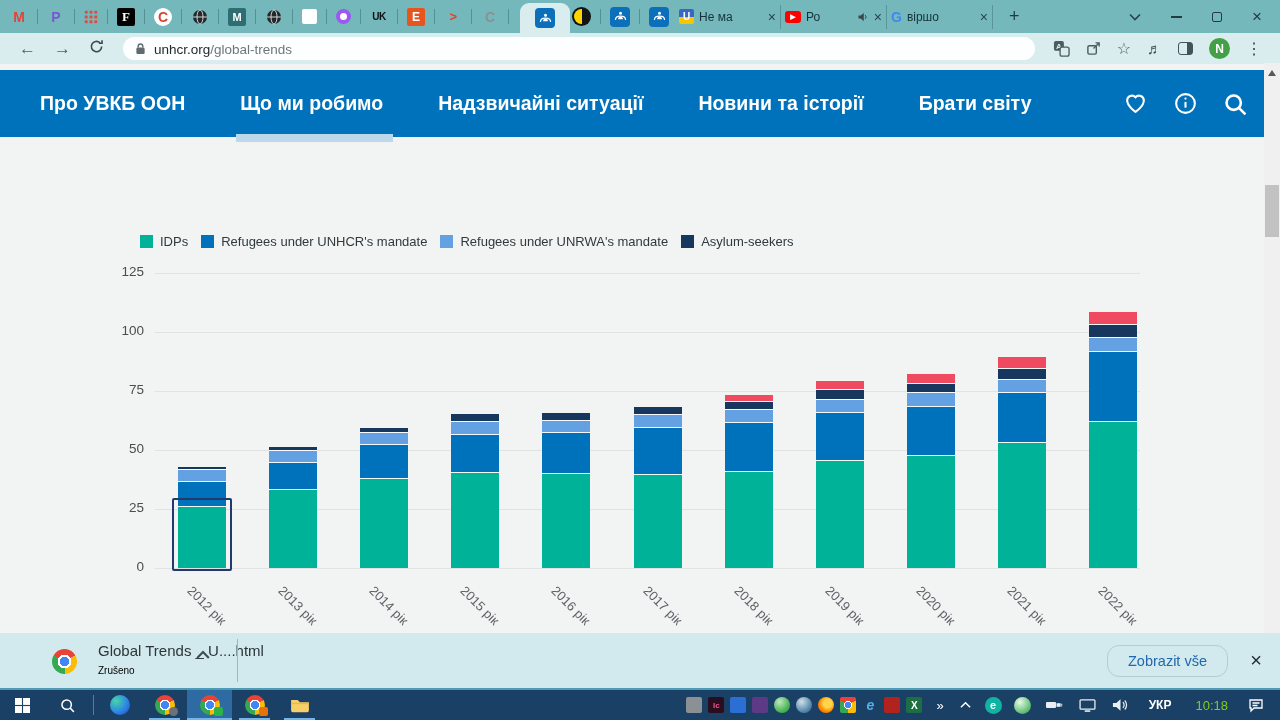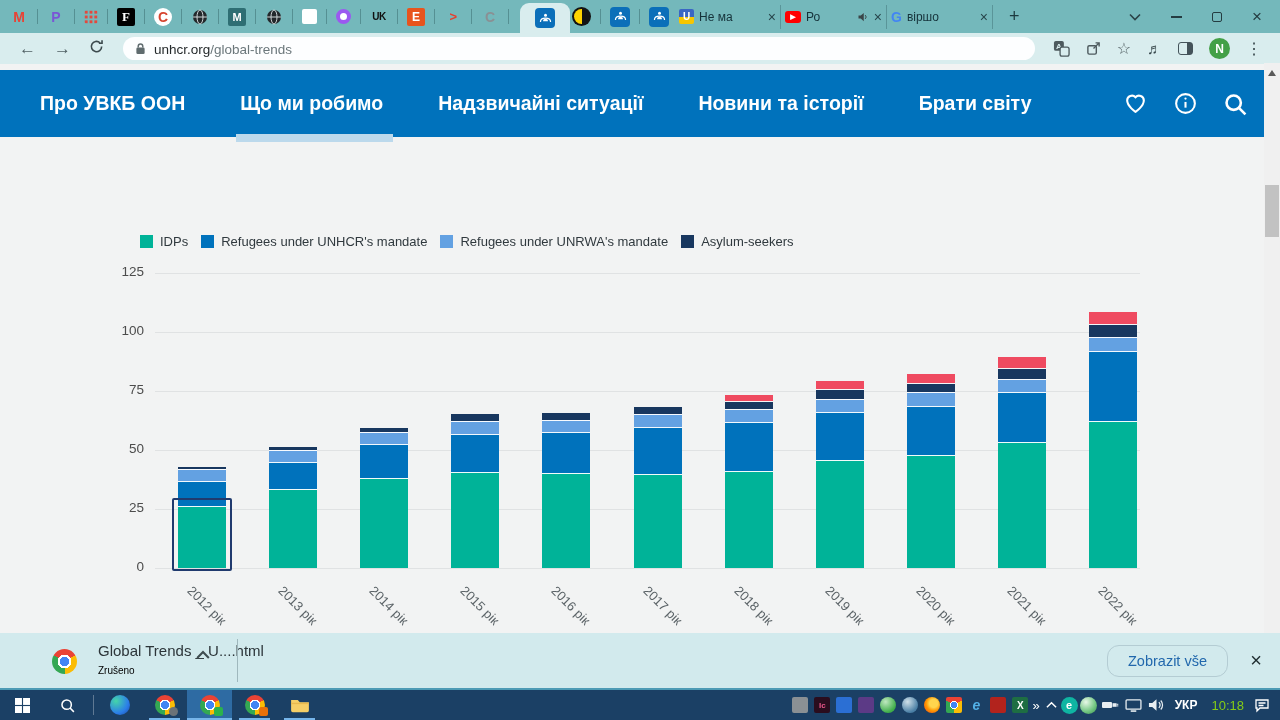--- a/index.html
+++ b/index.html
@@ -96,21 +96,21 @@
   .tb-btn{width:45px;height:30px;display:flex;align-items:center;justify-content:center;position:relative;flex:none}
   .tb-sep{width:1px;height:20px;background:rgba(255,255,255,.3);margin:0 3px;flex:none}
   .tb-btn.running::after{content:'';position:absolute;left:7px;right:7px;bottom:0;height:2px;background:#76b5ea}
   .tb-btn.activeapp{background:#2e6ba3}
   .tb-btn.activeapp::after{left:0;right:0}
   .badge{position:absolute;width:9px;height:9px;border-radius:2px;right:9px;bottom:4px}
   .badge.gear{background:#6b7277;border-radius:50%}
   .badge.green{background:#2bb24c}
   .badge.red{background:#e8710a}
   .i-edge-icon{width:20px;height:20px;border-radius:50%;background:radial-gradient(circle at 30% 30%,#45d6a8,#2b7de9 62%,#1b4ba0)}
-  #tray{margin-left:auto;display:flex;align-items:center;gap:2px;padding-right:8px}
+  #tray{margin-left:auto;display:flex;align-items:center;gap:12px;padding-right:14px}
   .tray-ic{width:16px;height:16px;border-radius:2px;font-size:9.5px;color:#fff;display:flex;align-items:center;justify-content:center;font-weight:700;flex:none}
   .i-image-viewer-icon{background:#8a9094}
   .i-incopy-icon{background:#2a0d1e;color:#e8568a;font-size:8px}
   .i-photo-app-icon{background:#2b6fd4}
   .i-media-app-icon{background:#5c3a86}
   .i-green-globe-icon{border-radius:50%;background:radial-gradient(circle at 35% 30%,#bfe8c0,#3fae49 70%)}
   .i-blue-globe-icon{border-radius:50%;background:radial-gradient(circle at 35% 30%,#cfdfe8,#4a7fa5 70%)}
   .i-firefox-icon{border-radius:50%;background:radial-gradient(circle at 60% 40%,#ffd54d 0 30%,#ff9500 55%,#e8401d)}
   .i-ie-icon{color:#53b1e8;font-size:14px;font-style:italic;font-weight:800}
   .i-red-app-icon{background:#b2231d}

